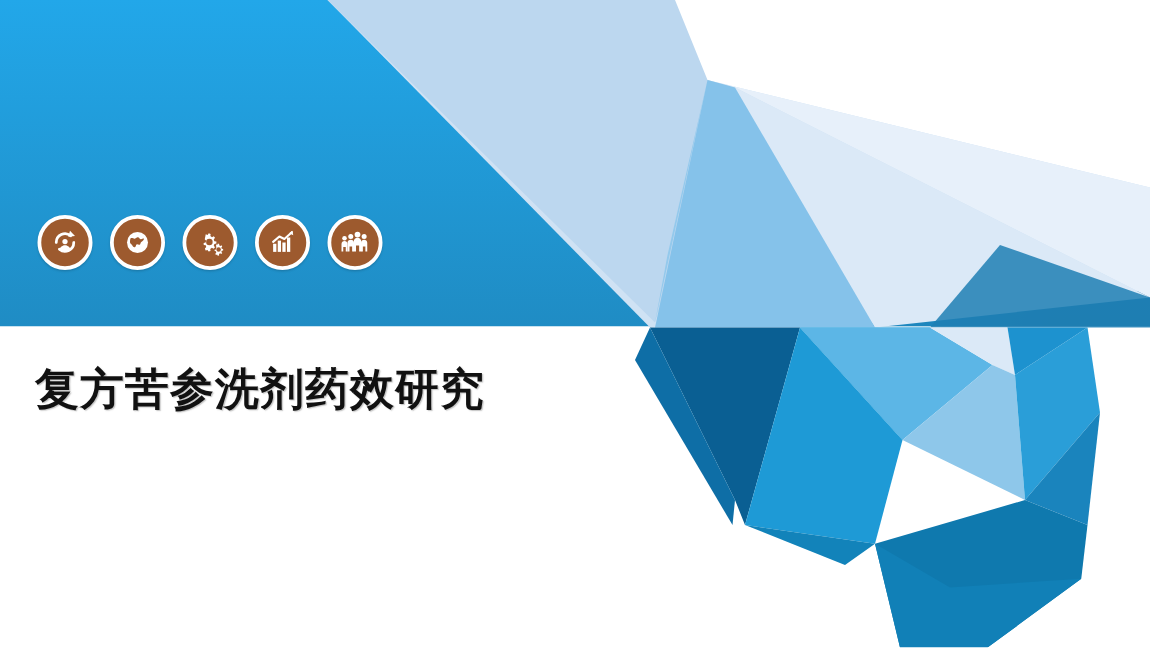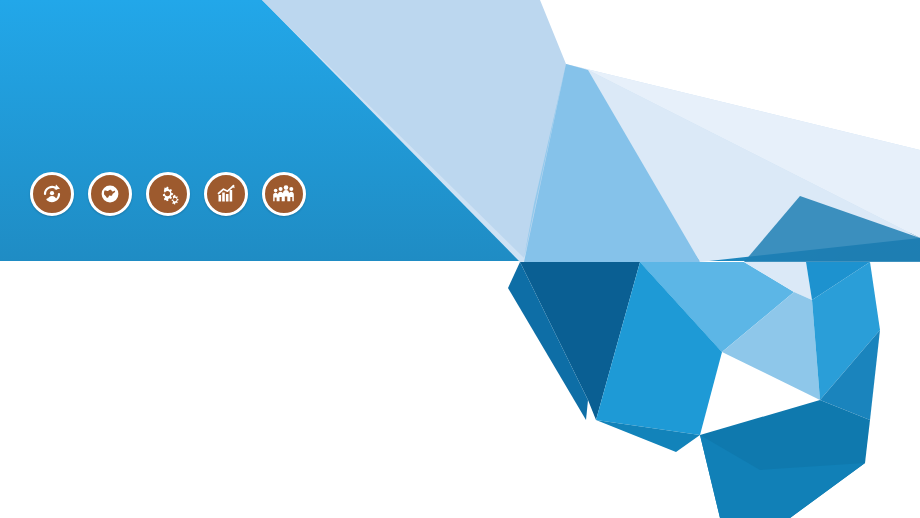--- a/index.html
+++ b/index.html
@@ -183,14 +183,15 @@
           <circle cx="15" cy="6.6" r="2.3"></circle>
           <path d="M12 20.2V12c0-1.7 1.4-2.9 3-2.9s3 1.2 3 2.9v8.2h-1.7v-4.8h-2.5v4.8z"></path>
           <circle cx="20.3" cy="8.1" r="2"></circle>
           <path d="M17.8 20.2v-7c0-1.5 1.2-2.5 2.5-2.5s2.5 1 2.5 2.5v7h-1.5v-4.1h-2v4.1z"></path>
         </g>
       </svg>
     </div>
 
   </div>
 
+  <div class="slide-title">复方苦参洗剂药效研究</div>
 
 </div>
 
 </body></html>

